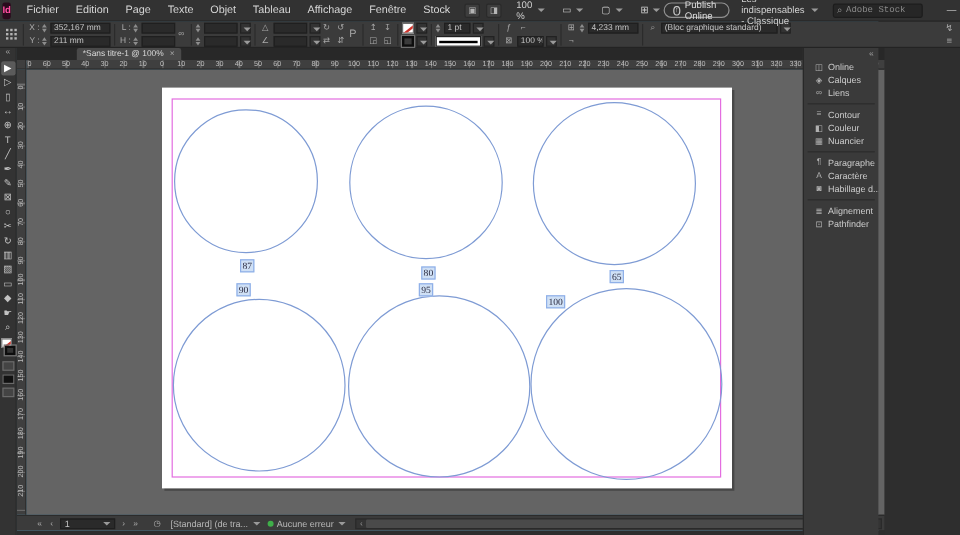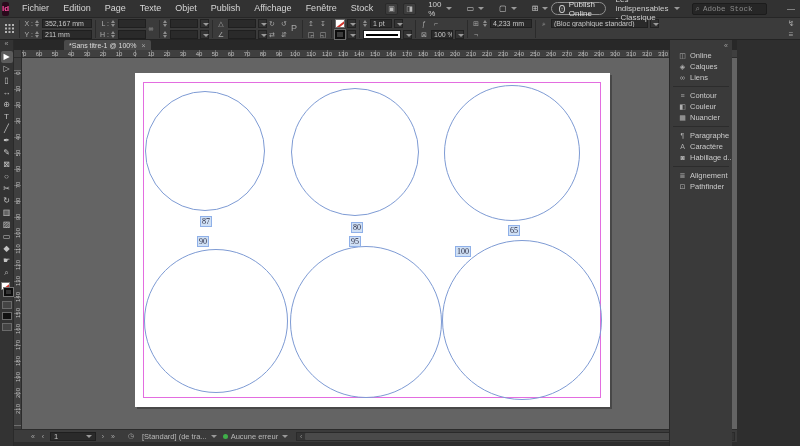--- a/index.html
+++ b/index.html
@@ -141,21 +141,21 @@
 <div id="stage">
 
   <div class="titlebar">
     <div class="logo">Id</div>
     <nav id="menus">
         <div class="menu">Fichier</div>
         <div class="menu">Edition</div>
         <div class="menu">Page</div>
         <div class="menu">Texte</div>
         <div class="menu">Objet</div>
-        <div class="menu">Publish</div>
+        <div class="menu">Tableau</div>
         <div class="menu">Affichage</div>
         <div class="menu">Fenêtre</div>
         <div class="menu">Stock</div>
       </nav>
     <span id="appbtns" style="display:flex">
         <span class="abtn">▣</span>
         <span class="abtn">◨</span>
       </span>
     <div class="dd">
         <span>100 %</span>

